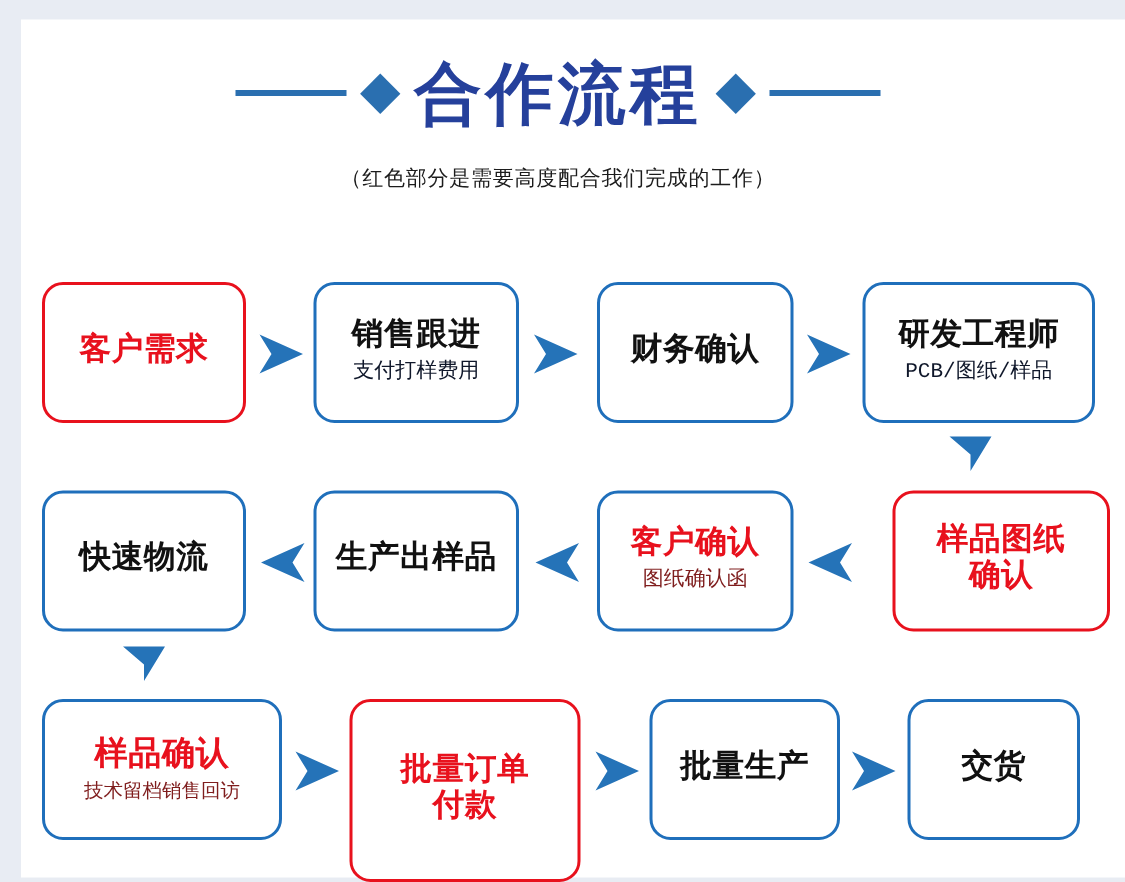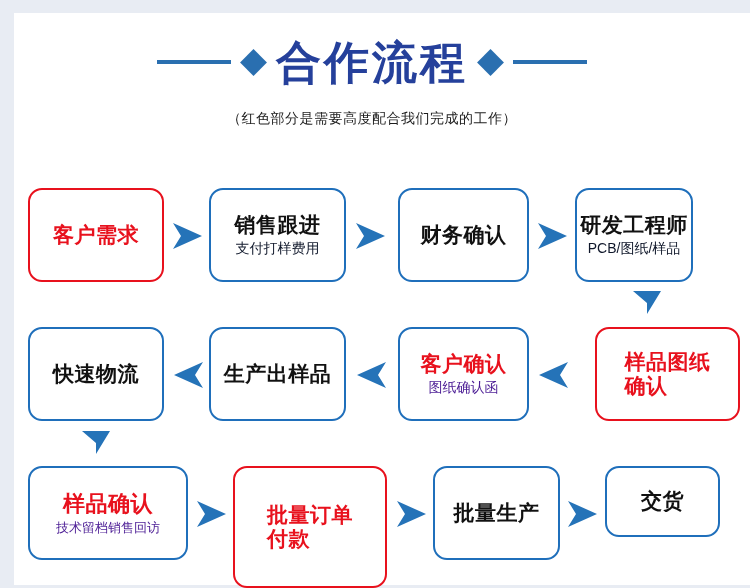--- a/index.html
+++ b/index.html
@@ -76,39 +76,39 @@
   .box {
     position: absolute;
     box-sizing: border-box;
     border: 2.5px solid #1f6fbb;
     border-radius: 14px;
     background: #ffffff;
     display: flex;
     flex-direction: column;
     align-items: center;
     justify-content: center;
-    text-align: left;
-    font-family: Liberation Sans, sans-serif;
+    text-align: center;
+    font-family: Liberation Mono, monospace;
   }
   .box.red {
     border-color: #e8111d;
   }
   .box .main {
     font-size: 21px;
     font-weight: bold;
     color: #111111;
     line-height: 1.15;
     letter-spacing: 0.5px;
   }
   .box.main-red .main {
     color: #e8111d;
   }
   .box .sub {
     font-size: 14px;
-    color: #4c1d95;
+    color: #7f1d1d;
     margin-top: 4px;
     line-height: 1.1;
     letter-spacing: 0;
   }
   .box.sub-red .sub {
     color: #0f172a;
   }
   .box.small .main {
     font-size: 22px;
   }
@@ -179,21 +179,21 @@
     <div class="box" style="left:384px; top:175px; width:131px; height:94px;">
       <div class="main">财务确认</div>
     </div>
 
     <div class="arrow" style="left:522px; top:208px;">
       <svg viewBox="0 0 34 30">
           <path d="M2 2 L31 15 L2 28 L10 15 Z" fill="#2573b8"></path>
         </svg>
     </div>
 
-    <div class="box sub-red" style="left:561px; top:175px; width:118px; height:94px;">
+    <div class="box sub-red" style="left:561px; top:175px; width:155px; height:94px;">
       <div class="main">研发工程师</div>
       <div class="sub">PCB/图纸/样品</div>
     </div>
 
     <div class="arrow-down" style="left:617px; top:276px;">
       <svg viewBox="0 0 32 26">
           <path d="M2 2 L30 2 L16 25 L16 14 Z" fill="#2573b8"></path>
         </svg>
     </div>
 
@@ -264,18 +264,18 @@
     <div class="box" style="left:419px; top:453px; width:127px; height:94px;">
       <div class="main">批量生产</div>
     </div>
 
     <div class="arrow" style="left:552px; top:486px;">
       <svg viewBox="0 0 34 30">
           <path d="M2 2 L31 15 L2 28 L10 15 Z" fill="#2573b8"></path>
         </svg>
     </div>
 
-    <div class="box" style="left:591px; top:453px; width:115px; height:71px;">
+    <div class="box" style="left:591px; top:453px; width:115px; height:94px;">
       <div class="main">交货</div>
     </div>
 
   </div>
 </div>
 
 </body></html>

